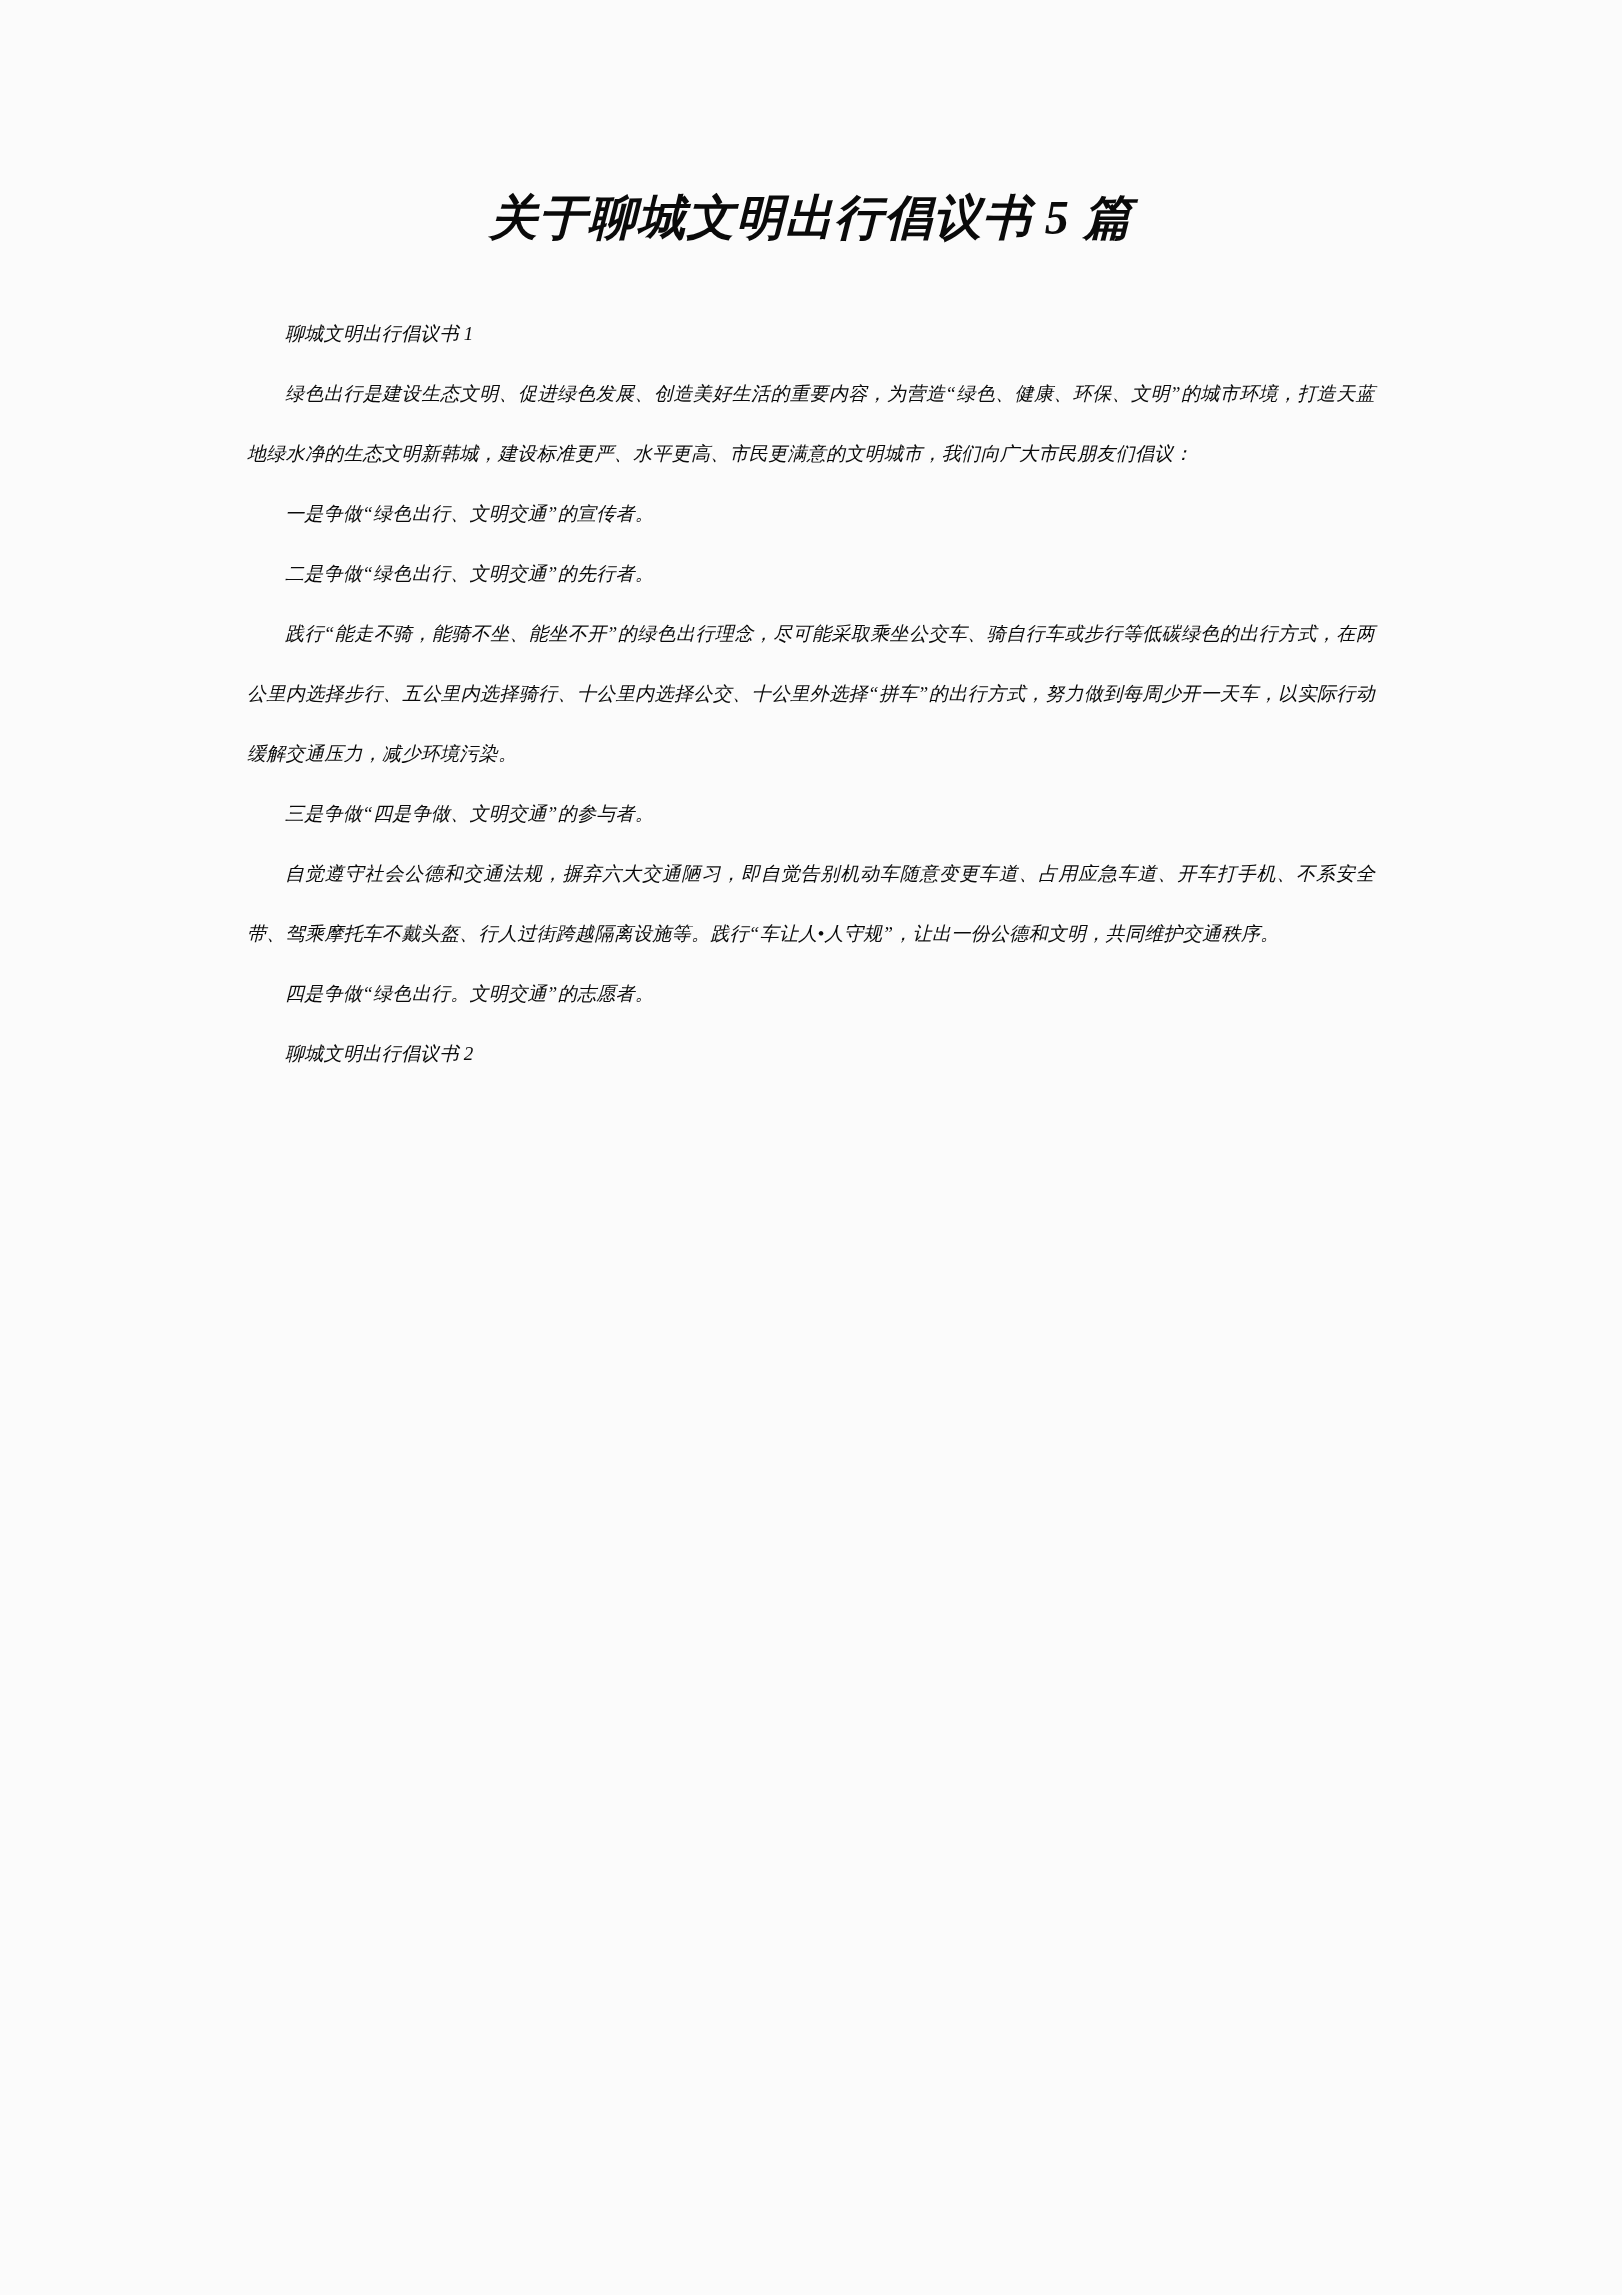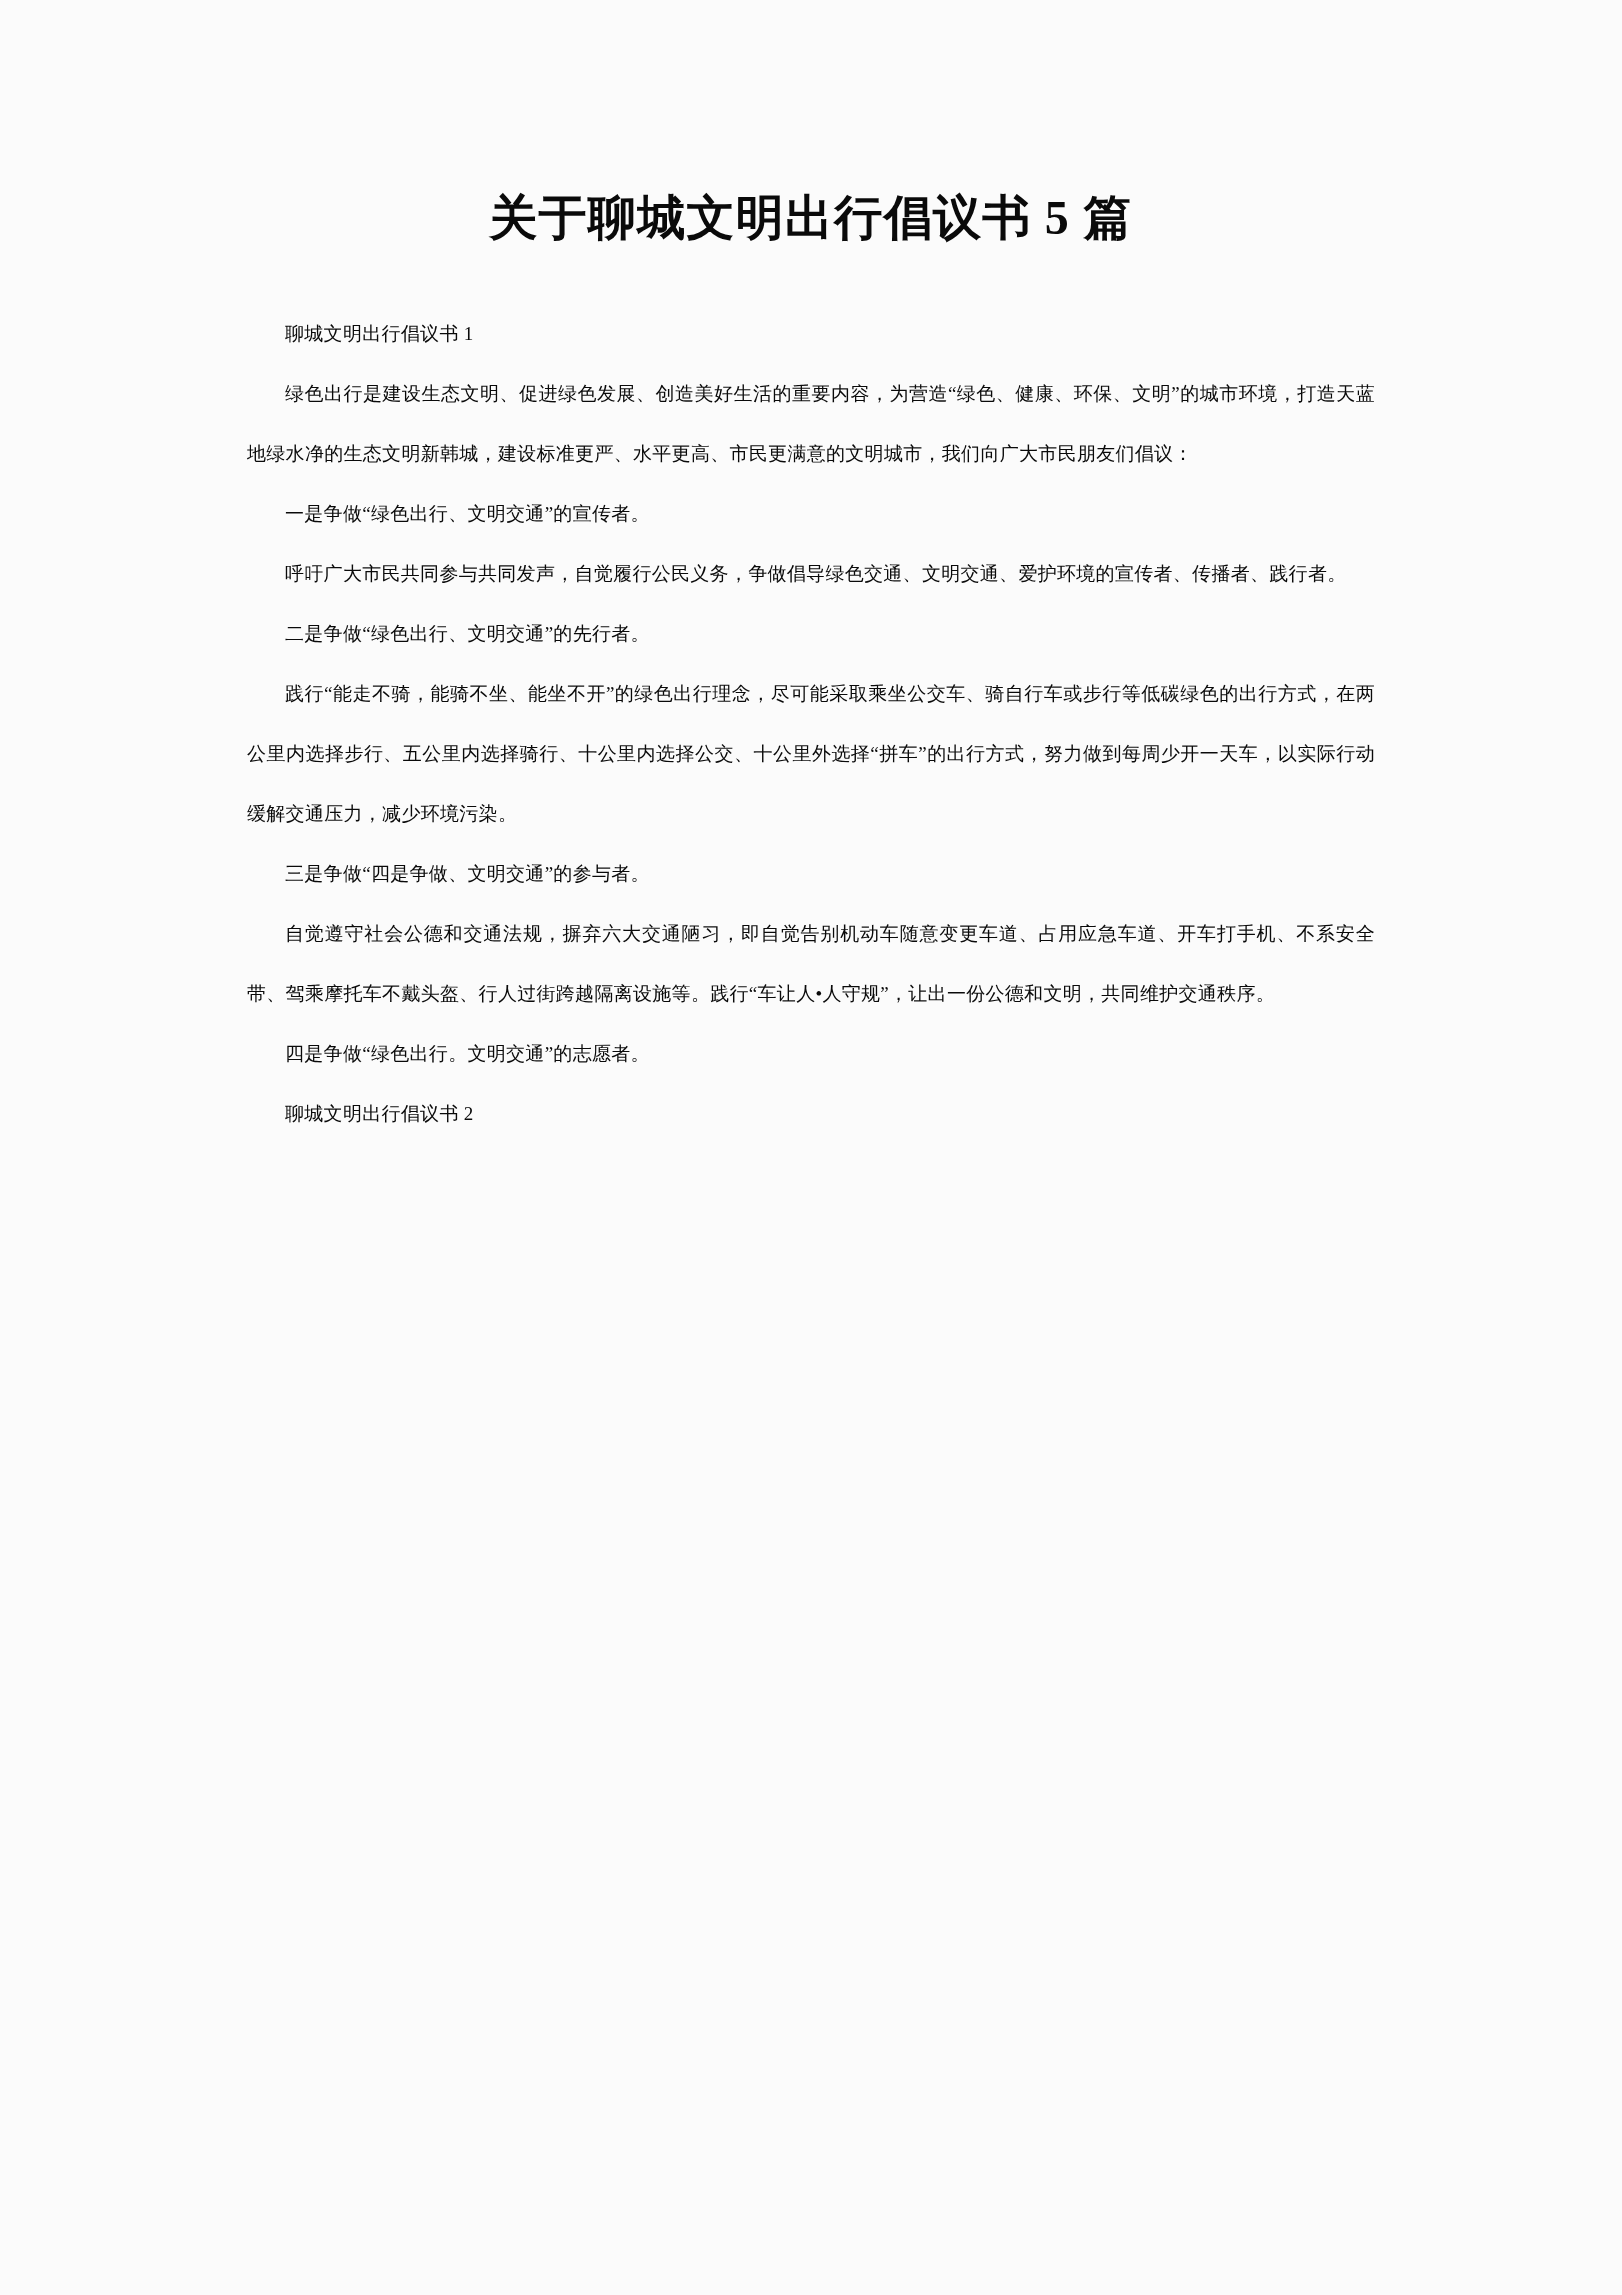--- a/index.html
+++ b/index.html
@@ -14,20 +14,21 @@
     color: #0a0a0a;
     -webkit-font-smoothing: antialiased;
   }
   #page {
     position: relative;
     width: 1623px;
     height: 2295px;
     box-sizing: border-box;
     padding: 0;
     overflow: hidden;
+    font-style: italic;
   }
   .doc-body {
     position: absolute;
     left: 247px;
     top: 170px;
     width: 1128px;
   }
   .doc-title {
     font-size: 48px;
     font-weight: bold;
@@ -59,21 +60,20 @@
 
     <h1 class="doc-title">关于聊城文明出行倡议书 5 篇</h1>
 
     <p class="para indent">聊城文明出行倡议书 1</p>
 
 
     <p class="para indent">绿色出行是建设生态文明、促进绿色发展、创造美好生活的重要内容，为营造“绿色、健康、环保、文明”的城市环境，打造天蓝地绿水净的生态文明新韩城，建设标准更严、水平更高、市民更满意的文明城市，我们向广大市民朋友们倡议：</p>
 
     <p class="para indent">一是争做“绿色出行、文明交通”的宣传者。</p>
 
-    <p class="para indent">呼吁广大市民共同参与共同发声，自觉履行公民义务，争做倡导绿色交通、文明交通、爱护环境的宣传者、传播者、践行者。</p>
 
     <p class="para indent">二是争做“绿色出行、文明交通”的先行者。</p>
 
     <p class="para indent">践行“能走不骑，能骑不坐、能坐不开”的绿色出行理念，尽可能采取乘坐公交车、骑自行车或步行等低碳绿色的出行方式，在两公里内选择步行、五公里内选择骑行、十公里内选择公交、十公里外选择“拼车”的出行方式，努力做到每周少开一天车，以实际行动缓解交通压力，减少环境污染。</p>
 
     <p class="para indent">三是争做“四是争做、文明交通”的参与者。</p>
 
     <p class="para indent">自觉遵守社会公德和交通法规，摒弃六大交通陋习，即自觉告别机动车随意变更车道、占用应急车道、开车打手机、不系安全带、驾乘摩托车不戴头盔、行人过街跨越隔离设施等。践行“车让人•人守规”，让出一份公德和文明，共同维护交通秩序。</p>
 
     <p class="para indent">四是争做“绿色出行。文明交通”的志愿者。</p>

